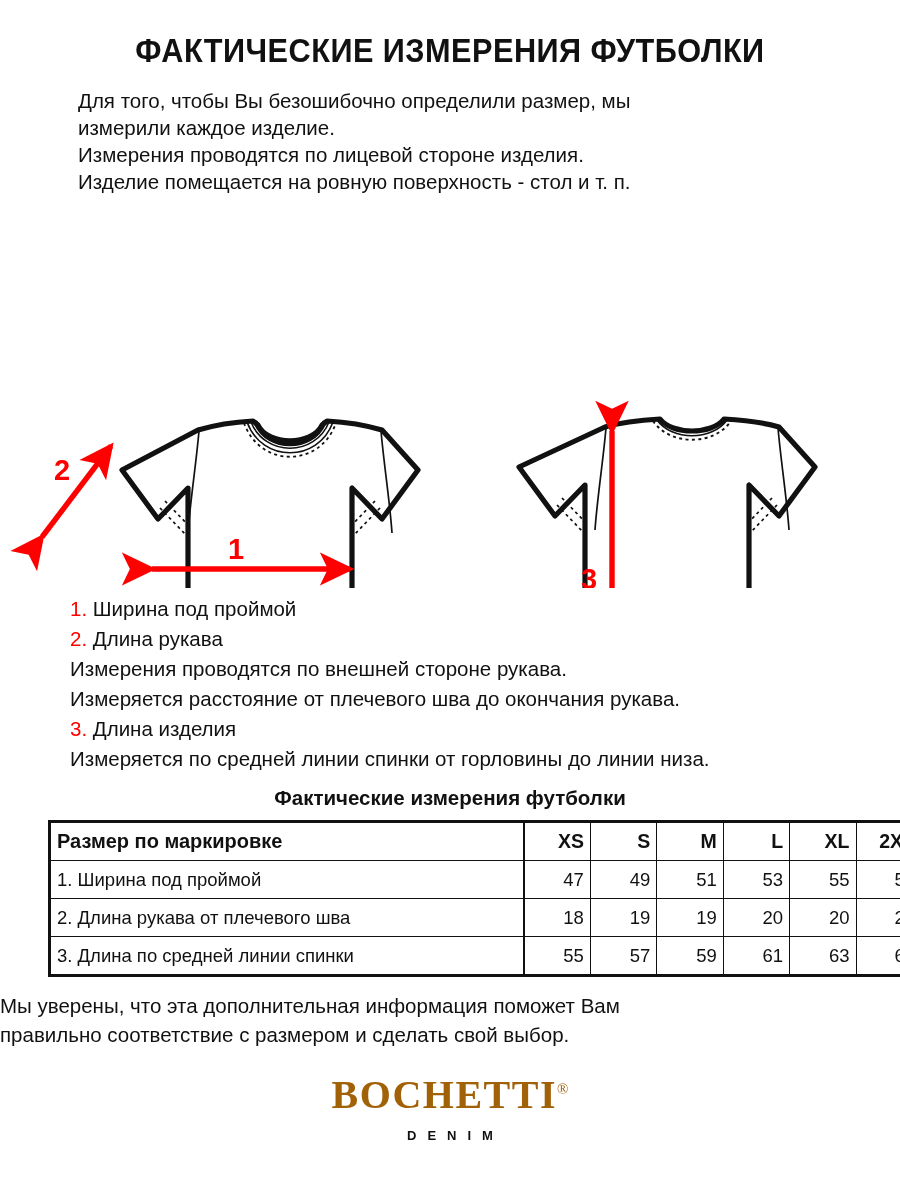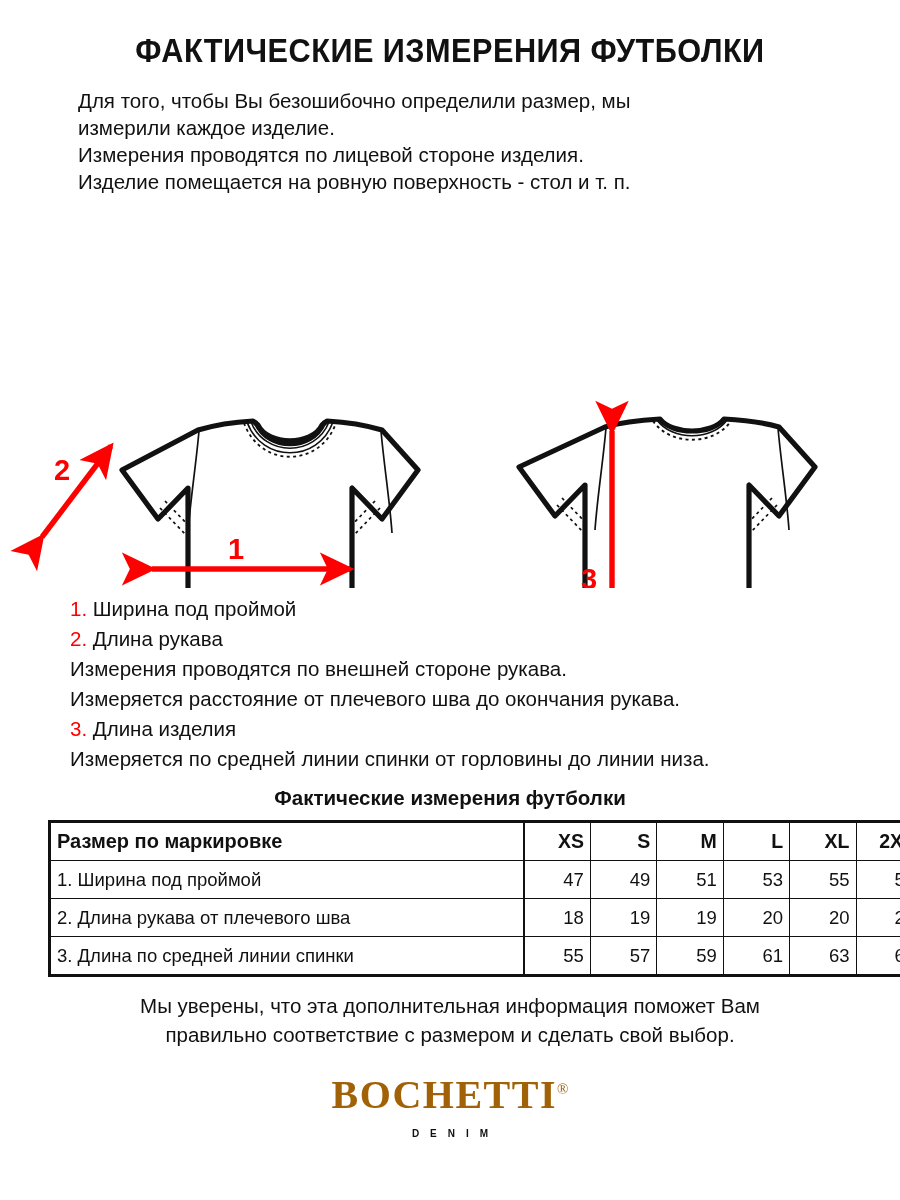--- a/index.html
+++ b/index.html
@@ -112,21 +112,21 @@
     font-weight: bold;
     font-size: 19.5px;
   }
   table.size-table tr.head td.label {
     font-size: 20px;
   }
 
   
   .footer-text {
     margin-top: 14px;
-    text-align: center;
+    text-align: left;
   }
   .footer-line {
     font-size: 20.5px;
     line-height: 29px;
     color: #111;
   }
 
   .logo-block {
     margin-top: 22px;
     text-align: center;
@@ -141,21 +141,21 @@
     position: relative;
   }
   .logo-reg {
     font-size: 15px;
     vertical-align: super;
     font-weight: normal;
     letter-spacing: 0;
   }
   .logo-sub {
     margin-top: 10px;
-    font-size: 10px;
+    font-size: 13px;
     letter-spacing: 11px;
     font-weight: bold;
     color: #120f14;
     padding-left: 11px;
   }
 </style>
 </head>
 <body>
 
 <div class="page">

